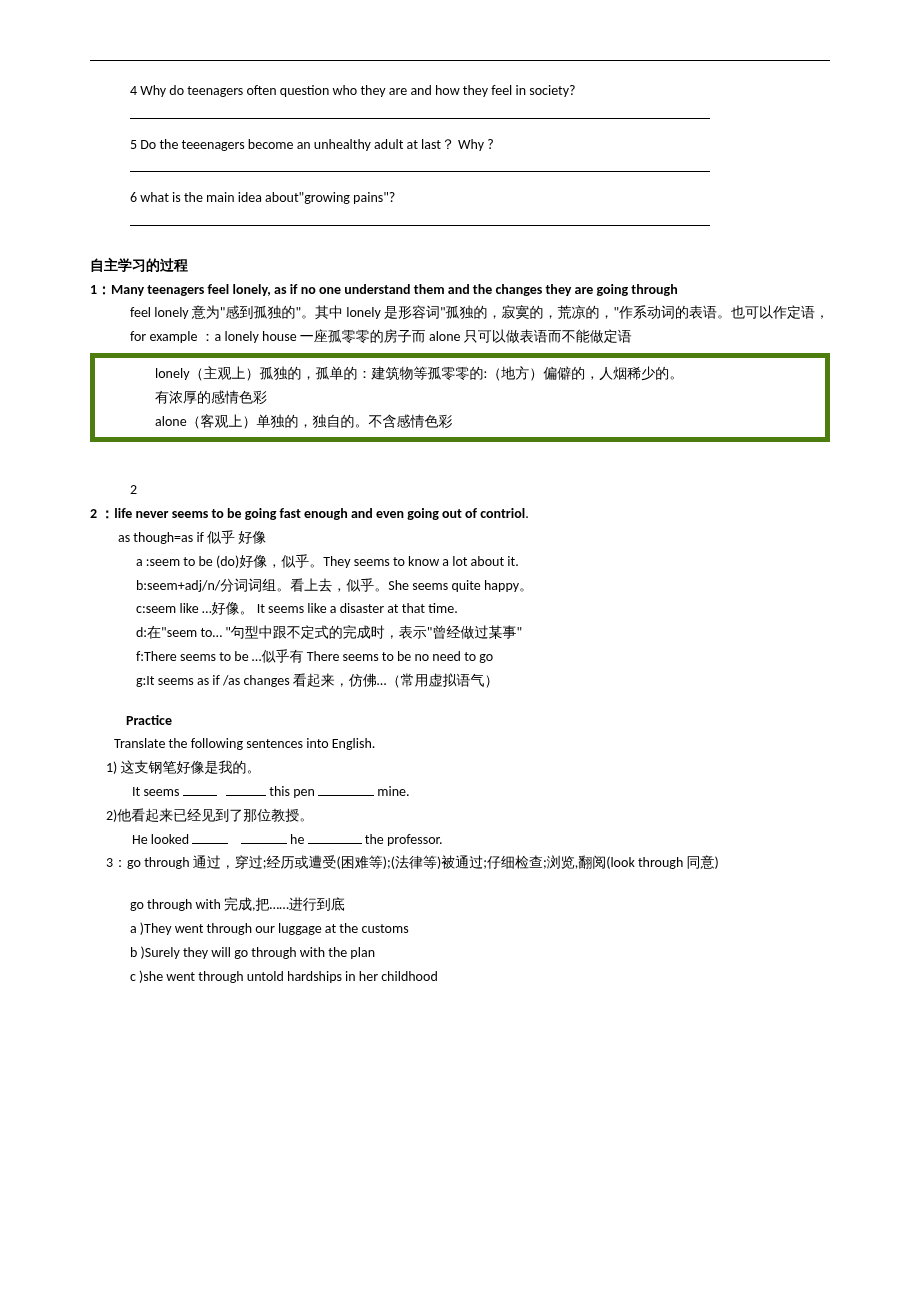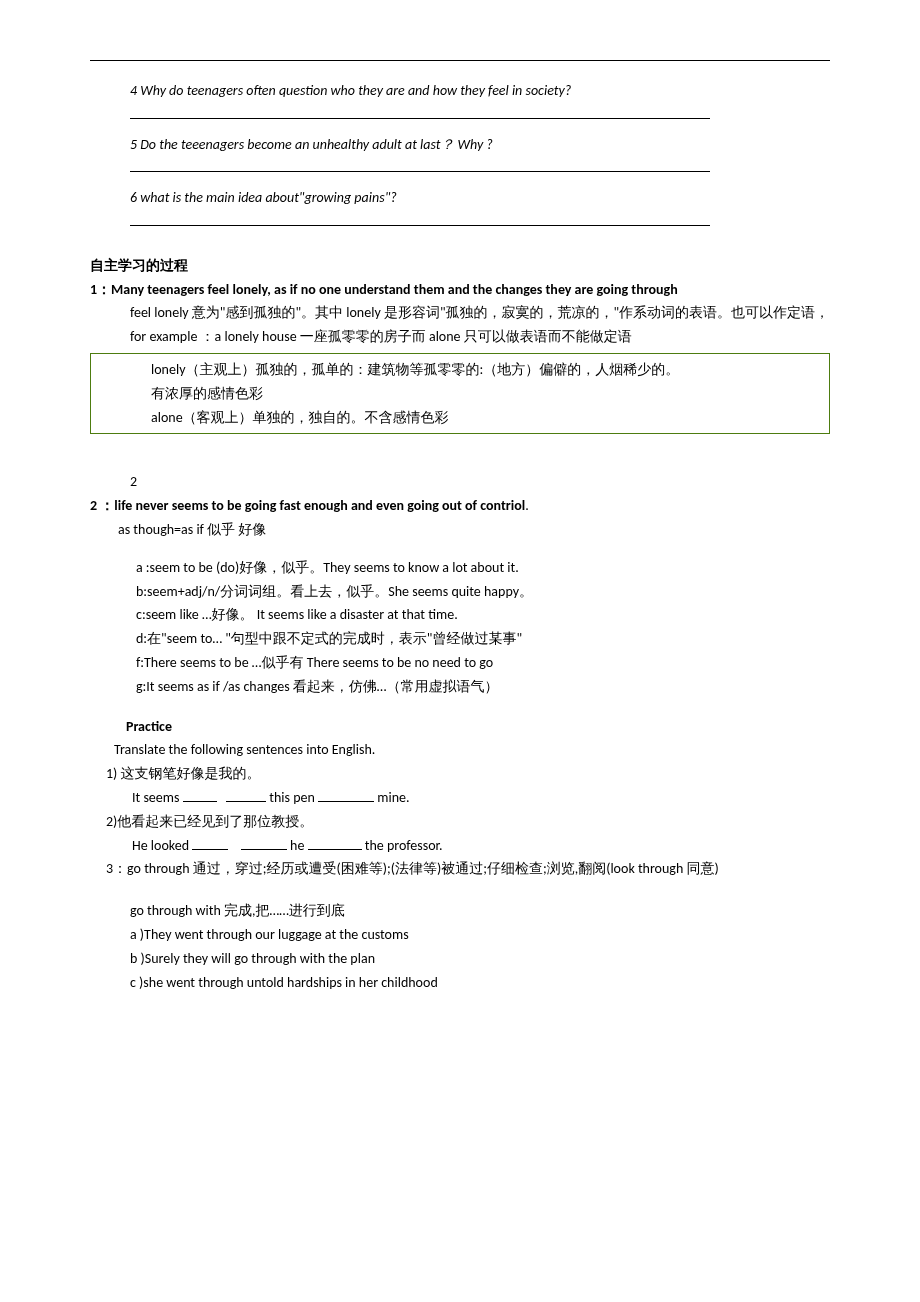--- a/index.html
+++ b/index.html
@@ -18,39 +18,38 @@
     margin: 0 0 18px 0;
     width: 100%;
   }
   .answerline {
     display: inline-block;
     border-bottom: 1px solid #000;
     width: 580px;
     margin-top: 2px;
   }
   .boxed {
-    border: 1px solid #4d7c0f;
+    border: 5px solid #4d7c0f;
     padding: 4px 0;
     margin: 4px 0 8px 0;
   }
   .bold { font-weight: bold; }
   .indent1 { padding-left: 40px; }
   .indent2 { padding-left: 60px; }
-  .q { margin-top: 6px; font-style: italic; }
+  .q { margin-top: 6px; }
   .blank {
     display: inline-block;
     border-bottom: 1px solid #000;
     height: 0.9em;
     vertical-align: baseline;
   }
   .brace-group {
     display: flex;
     align-items: flex-start;
     margin-left: 30px;
-    margin-top: 14px;
   }
   .brace {
     width: 16px;
     position: relative;
     flex: 0 0 16px;
   }
   .brace svg {
     position: absolute;
     top: 0; left: 0;
     width: 100%; height: 100%;

